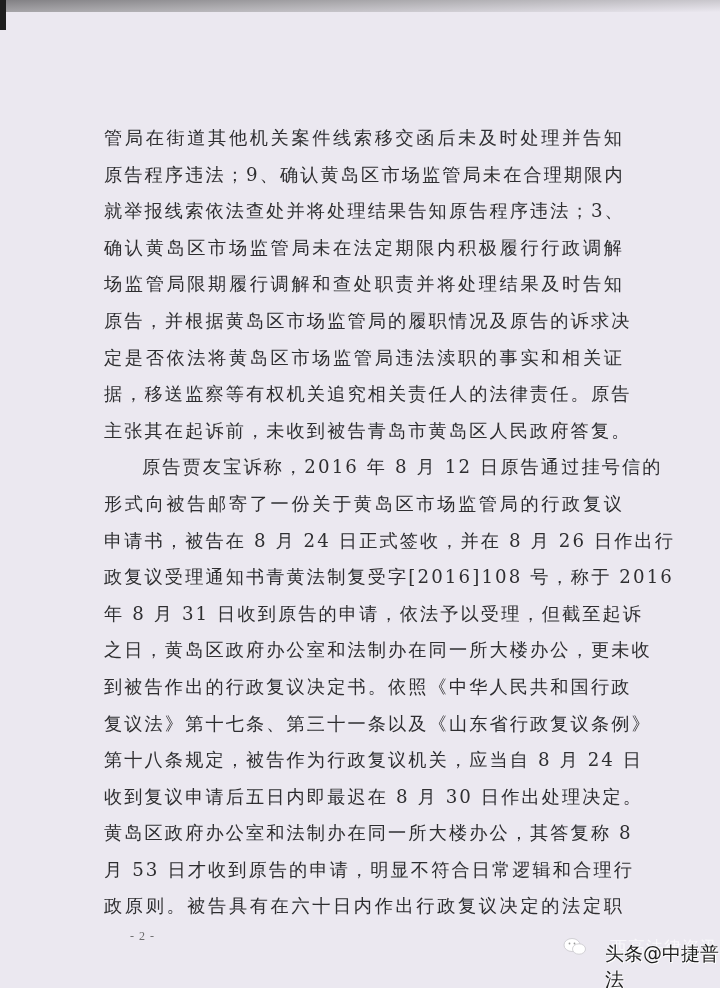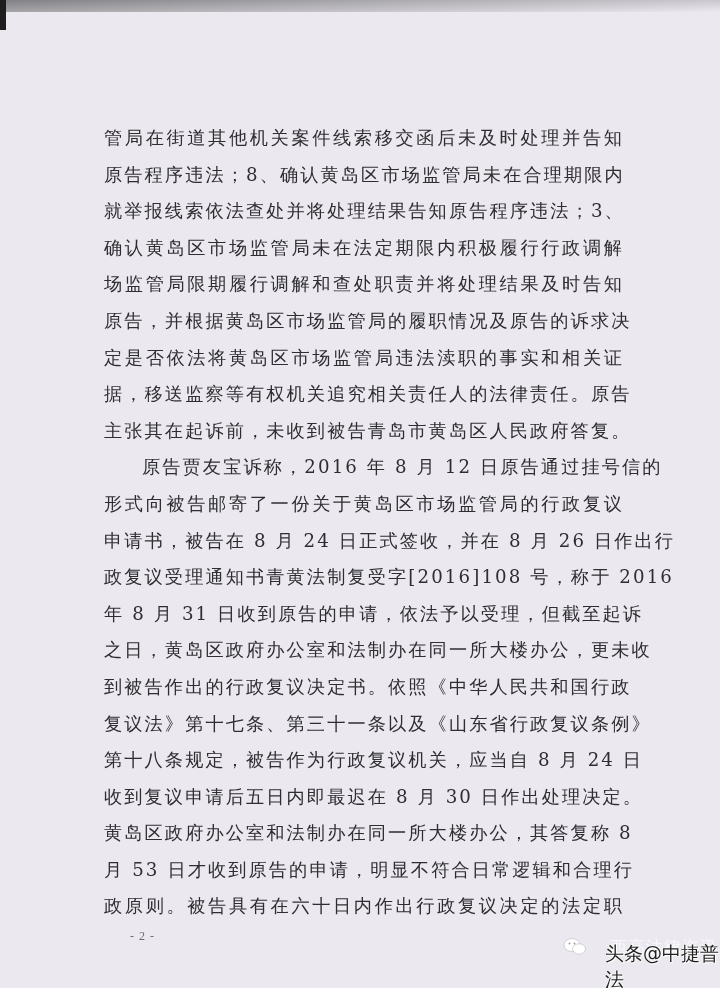--- a/index.html
+++ b/index.html
@@ -100,21 +100,21 @@
   </style>
 </head>
 <body>
 
 <div class="page">
   <div class="top-edge"></div>
   <div class="corner-left"></div>
 
   <div class="body-text">
     <div class="line">管局在街道其他机关案件线索移交函后未及时处理并告知</div>
-    <div class="line">原告程序违法；8、确认黄岛区市场监管局未在合理期限内</div>
+    <div class="line">原告程序违法；9、确认黄岛区市场监管局未在合理期限内</div>
     <div class="line">就举报线索依法查处并将处理结果告知原告程序违法；3、</div>
     <div class="line">确认黄岛区市场监管局未在法定期限内积极履行行政调解</div>
     <div class="line">场监管局限期履行调解和查处职责并将处理结果及时告知</div>
     <div class="line">原告，并根据黄岛区市场监管局的履职情况及原告的诉求决</div>
     <div class="line">定是否依法将黄岛区市场监管局违法渎职的事实和相关证</div>
     <div class="line">据，移送监察等有权机关追究相关责任人的法律责任。原告</div>
     <div class="line last">主张其在起诉前，未收到被告青岛市黄岛区人民政府答复。</div>
     <div class="line indent">原告贾友宝诉称，2016 年 8 月 12 日原告通过挂号信的</div>
     <div class="line">形式向被告邮寄了一份关于黄岛区市场监管局的行政复议</div>
     <div class="line">申请书，被告在 8 月 24 日正式签收，并在 8 月 26 日作出行</div>

